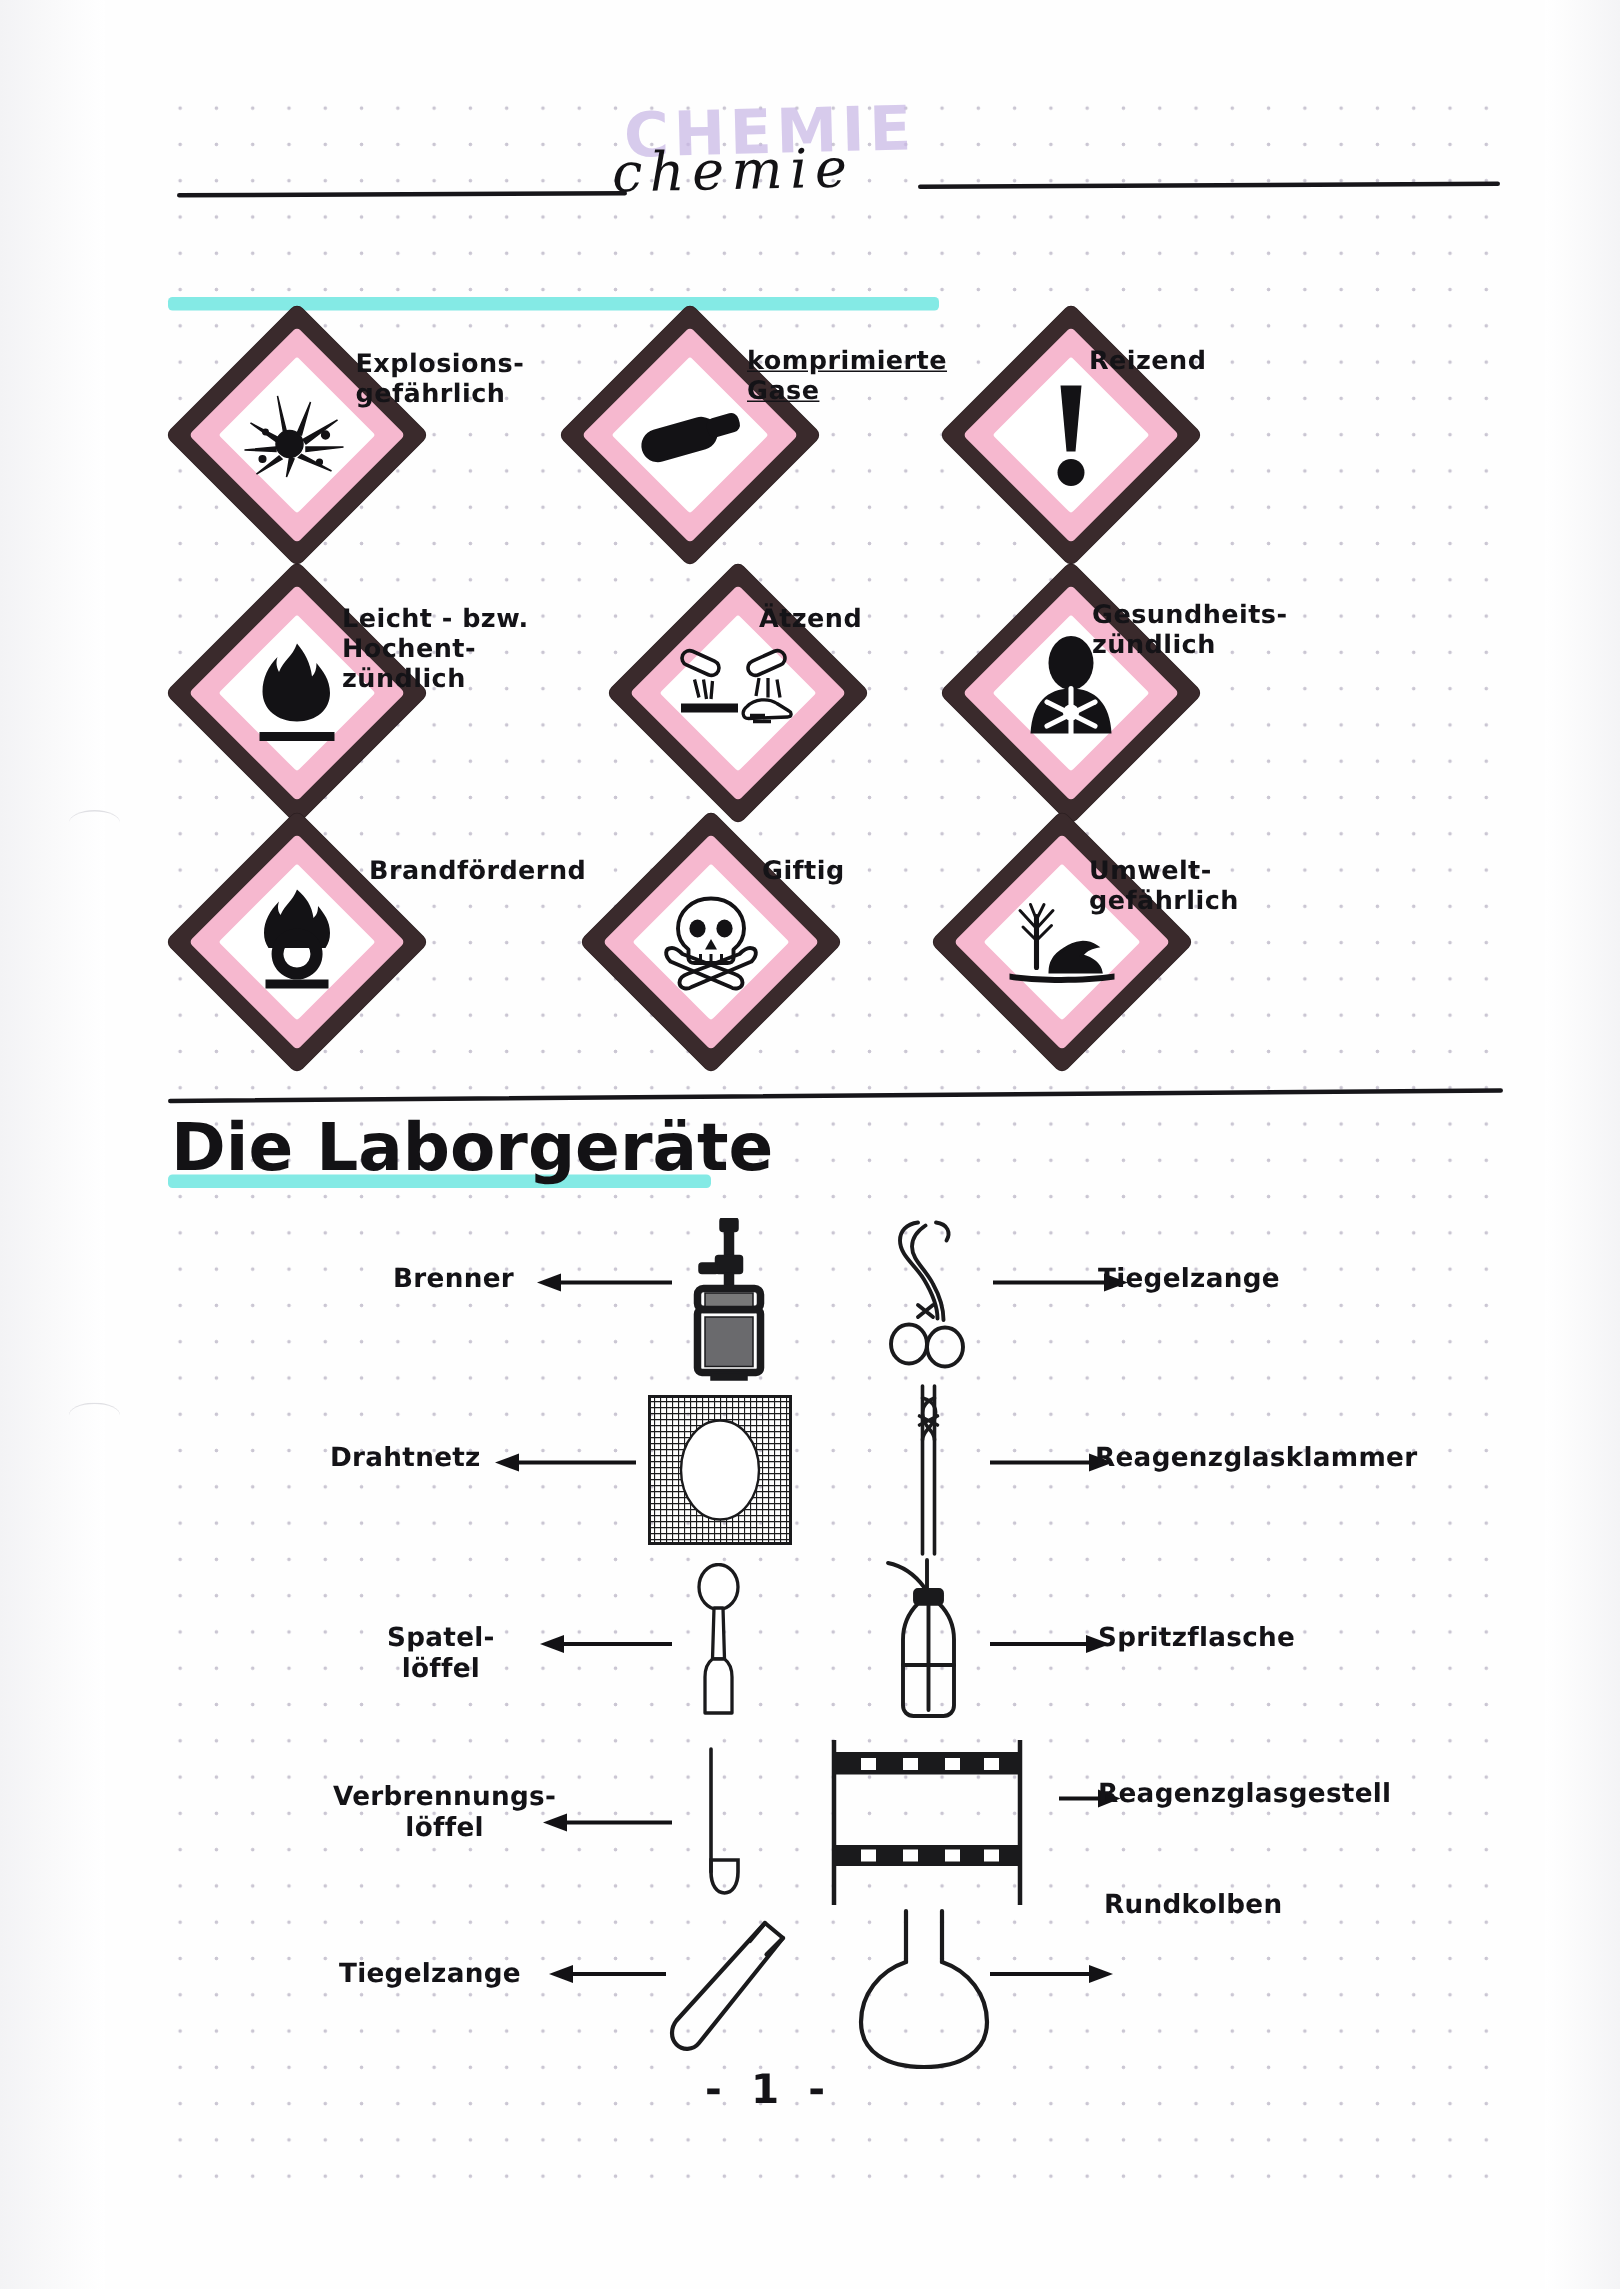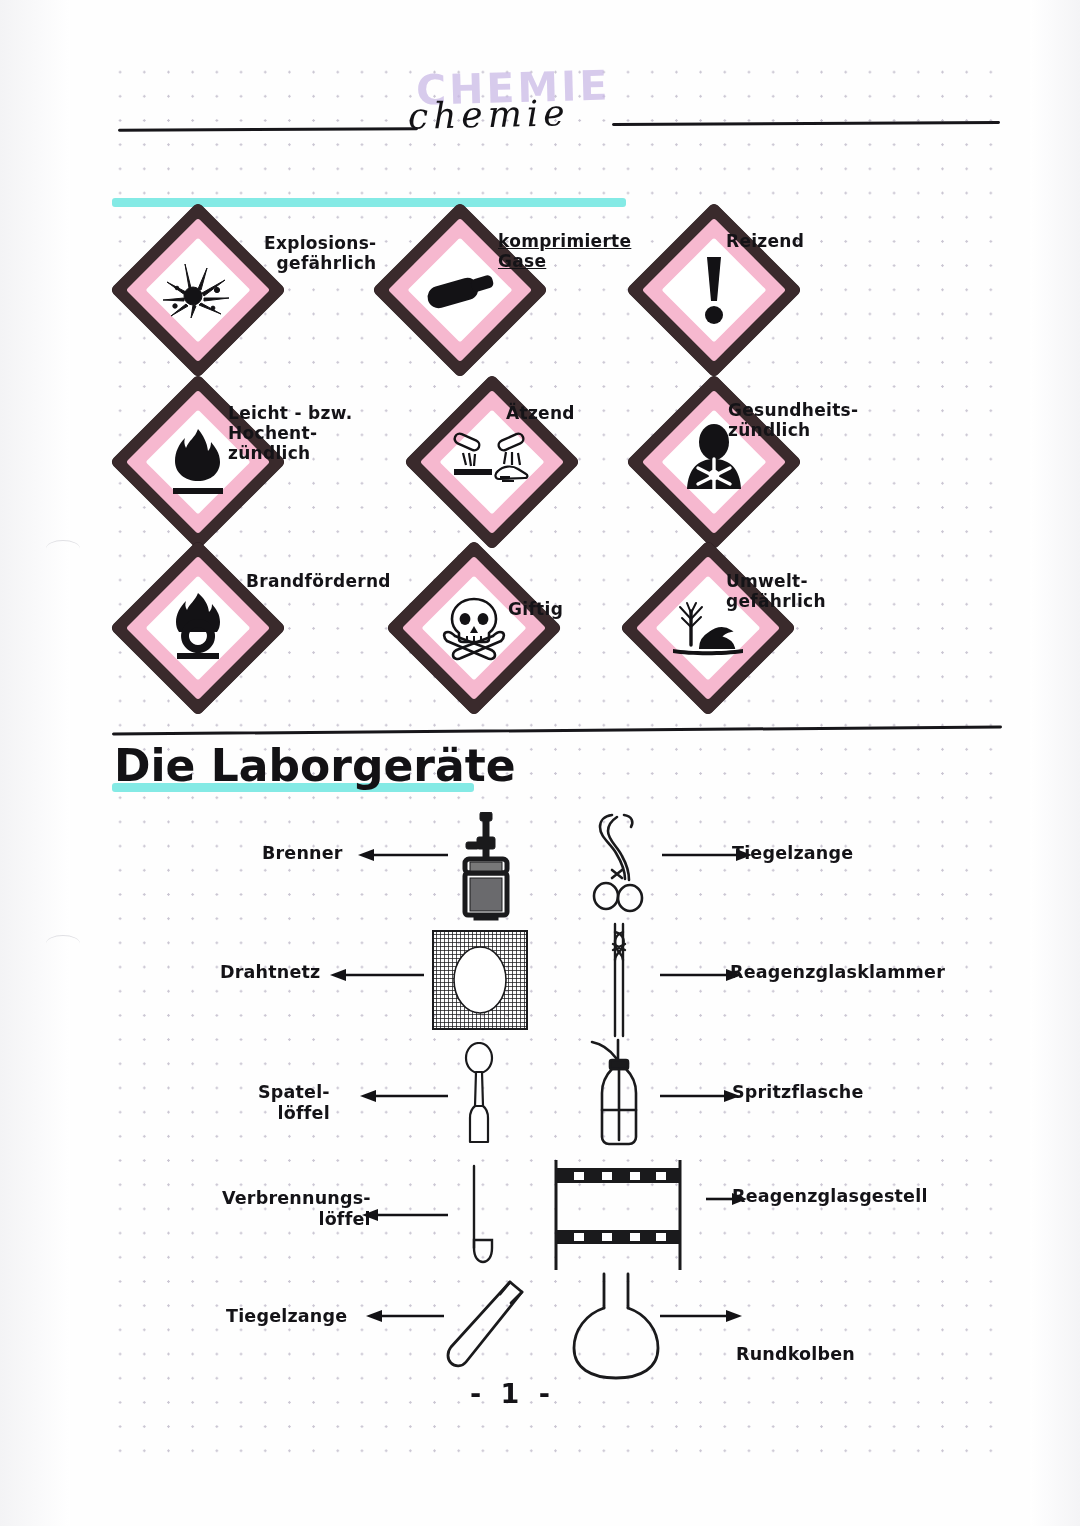--- a/index.html
+++ b/index.html
@@ -155,21 +155,21 @@
     position: absolute;
     font-family: "DejaVu Sans", sans-serif;
     font-weight: 700;
     font-size: 17.5px;
     color: #141317;
     line-height: 1.2;
     white-space: pre-line;
     letter-spacing: .2px;
   }
   .lab-label.right { text-align: left; }
-  .lab-label.left  { text-align: right; }
+  .lab-label.left  { text-align: center; }
 
   .arrow { position: absolute; }
   .arrow svg { display: block; }
 
   .equip { position: absolute; }
   .equip svg { display: block; }
 
   #page-number {
     position: absolute;
     left: 470px;
@@ -219,21 +219,21 @@
           <path d="M25 46 L10 58 L27 48 Z"></path>
           <path d="M32 47 L30 60 L35 48 Z"></path>
           <circle cx="56" cy="32" r="2.6"></circle>
           <circle cx="14" cy="48" r="2.2"></circle>
           <circle cx="52" cy="50" r="1.9"></circle>
           <circle cx="16" cy="30" r="1.8"></circle>
         </g>
       </svg>
     </div>
   </div>
-  <div class="picto-label" style="left:264px; top:233px;text-align:right;">Explosions-
+  <div class="picto-label" style="left:237px; top:233px;">Explosions-
 gefährlich</div>
 
   <div class="picto" style="left:398px; top:228px;">
     <div class="diamond-outer" style="background: rgb(58, 42, 44);"></div>
     <div class="diamond-pink" style="background: rgb(246, 184, 207);"></div>
     <div class="diamond-inner"></div>
     <div class="picto-art">
       <svg width="78" height="44" viewBox="0 0 78 44">
         <g fill="#131215">
           <rect x="6" y="14" width="52" height="22" rx="11" transform="rotate(-16 32 25)"></rect>
@@ -355,21 +355,21 @@
           <ellipse cx="28" cy="24" rx="5.4" ry="6"></ellipse>
           <ellipse cx="46" cy="24" rx="5.4" ry="6"></ellipse>
           <path d="M37 31 l-4 7 l8 0 Z"></path>
         </g>
         <g stroke="#131215" stroke-width="2" fill="none">
           <path d="M30 41 l0 6 M37 41 l0 6 M44 41 l0 6"></path>
         </g>
       </svg>
     </div>
   </div>
-  <div class="picto-label" style="left:508px; top:571px;margin-top:28px;">Giftig</div>
+  <div class="picto-label" style="left:508px; top:571px;">Giftig</div>
 
   <div class="picto" style="left:646px; top:566px;">
     <div class="diamond-outer" style="background: rgb(58, 42, 44);"></div>
     <div class="diamond-pink" style="background: rgb(246, 184, 207);"></div>
     <div class="diamond-inner"></div>
     <div class="picto-art">
       <svg width="78" height="62" viewBox="0 0 78 62">
         <g fill="#131215" stroke="#131215" stroke-width="2" stroke-linecap="round">
           <path d="M22 48 L22 14" stroke-width="3.4" fill="none"></path>
           <path d="M22 22 L11 10 M22 22 L33 10 M22 30 L13 21 M22 30 L32 20 M22 16 L18 6 M22 16 L27 6" fill="none"></path>
@@ -593,17 +593,17 @@
     </svg>
   </div>
   <div class="arrow" style="left:660px; top:1307px;">
     <svg width="84" height="18" viewBox="0 0 84 18">
       <g stroke="#131215" stroke-width="2.6" fill="#131215">
         <line x1="0" y1="9" x2="68" y2="9"></line>
         <path d="M82 9 L66 3 L66 15 Z" stroke="none"></path>
       </g>
     </svg>
   </div>
-  <div class="lab-label right" style="left:736px; top:1344px;">Rundkolben</div>
+  <div class="lab-label right" style="left:736px; top:1260px;">Rundkolben</div>
 
   <div id="page-number">- 1 -</div>
 
 </div>
 
 </body></html>

